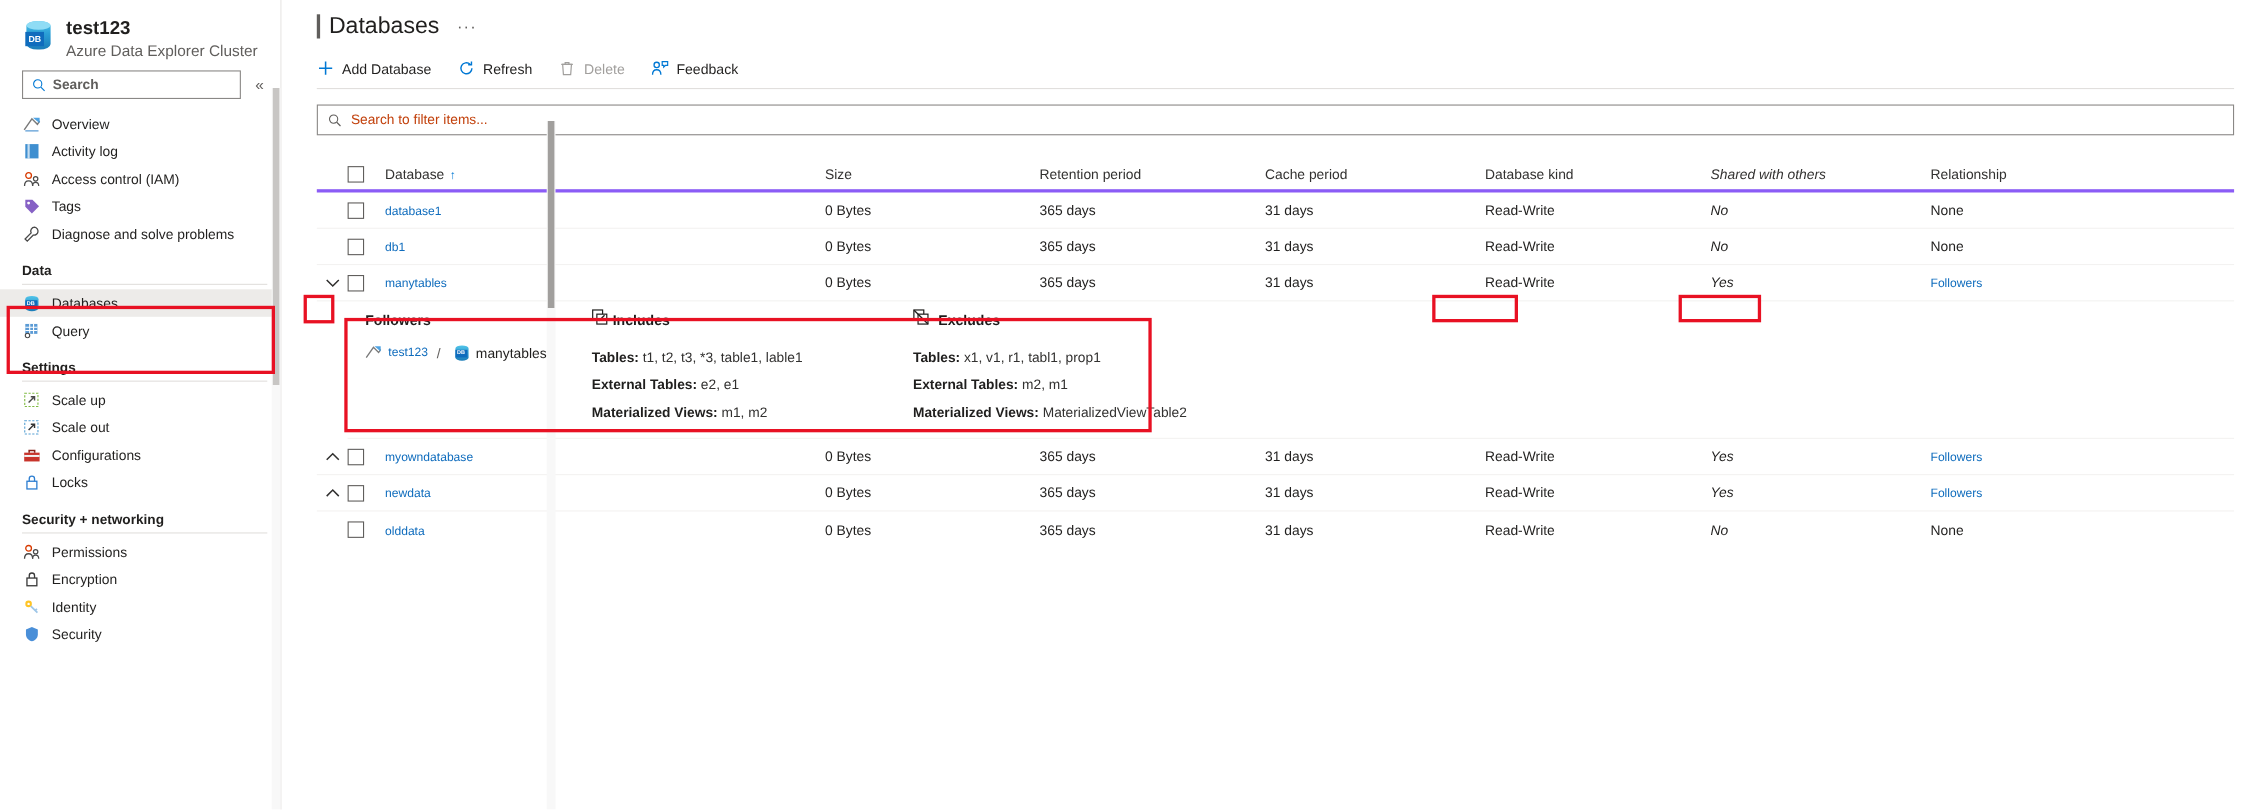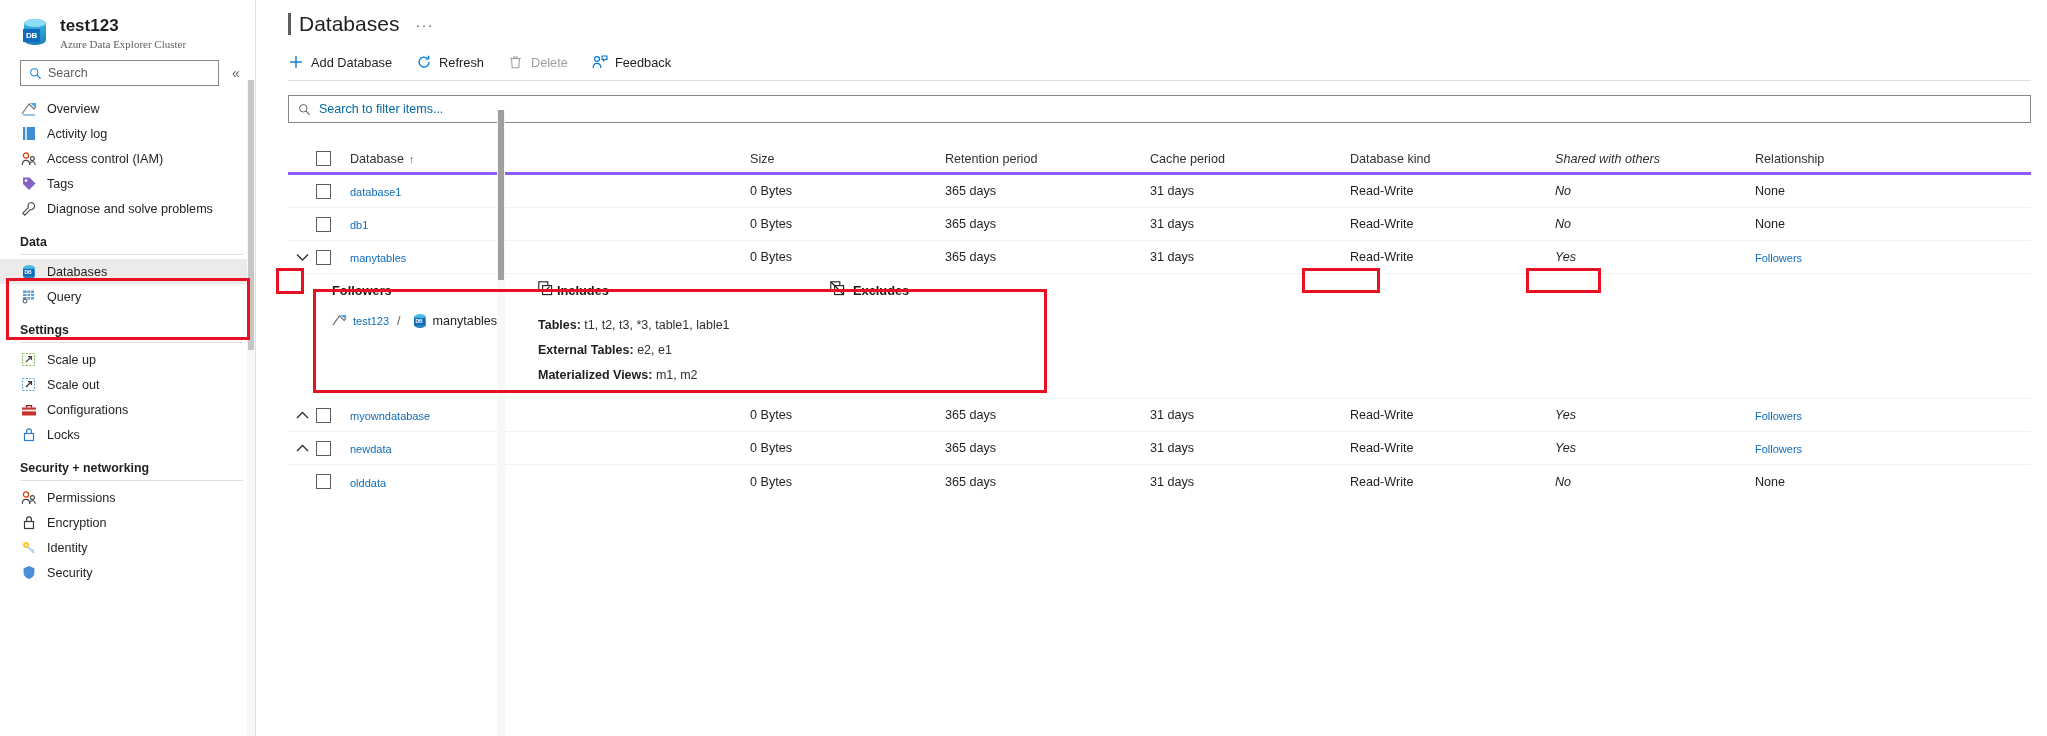--- a/index.html
+++ b/index.html
@@ -31,26 +31,26 @@
   .db-logo .cap {
     position:absolute; left:4px; top:1px; width:22px; height:8px;
     background:#8fdcf5; border-radius:50%;
   }
   .db-logo .tag {
     position:absolute; left:3px; top:11px; width:17px; height:13px;
     background:#0f6cbd; color:#fff; font-size:8px; font-weight:bold;
     display:flex; align-items:center; justify-content:center; letter-spacing:-0.3px;
   }
   .res-title { font-size: 17px; font-weight: 600; line-height: 19px; color:#201f1e; }
-  .res-sub { font-size: 11px; color: #605e5c; margin-top: 3px; font-family: Liberation Serif, serif; }
+  .res-sub { font-size: 14px; color: #605e5c; margin-top: 3px; }
 
   .search-row { display:flex; align-items:center; padding: 10px 8px 8px 20px; gap:6px; }
   .search-box {
     flex: 1; height: 26px; border: 1px solid #8a8886; background:#fff;
-    display:flex; align-items:center; gap:6px; padding: 0 8px;
+    display:flex; align-items:center; gap:6px; padding: 0 8px; font-weight: bold;
   }
   .search-box .ph { font-size: 12.5px; color: #605e5c; }
   .collapse-btn {
     width: 22px; height: 22px; display:flex; align-items:center; justify-content:center;
     color:#605e5c; font-size: 14px; cursor:pointer; background:none; border:none;
   }
 
   .nav { padding: 2px 0 0 0; }
   .nav-item {
     display:flex; align-items:center; gap:10px;
@@ -84,21 +84,21 @@
   .tb-btn .gi { width:16px;height:16px;display:flex;align-items:center;justify-content:center; color:#0078d4;}
   .tb-btn.disabled { color:#a19f9d; cursor:default; }
   .tb-btn.disabled .gi { color:#a19f9d; }
   .tb-rule { height:1px; background:#e1dfdd; margin: 0 16px 0 32px; }
 
   .filter-wrap { padding: 14px 16px 0 32px; }
   .filter-box {
     height:28px; border:1px solid #8a8886; background:#fff; display:flex; align-items:center;
     gap:8px; padding: 0 9px; width: 100%;
   }
-  .filter-box .ph { font-size:12.5px; color:#0369a1; }
+  .filter-box .ph { font-size:12.5px; color:#c2410c; }
 
   .grid { margin: 22px 16px 0 32px; position:relative; }
   .row { display:flex; align-items:center; height:33px; border-bottom:1px solid #f3f2f1; }
   .row.head { border-bottom:3px solid #8b5cf6; height:30px; }
   .chev-cell { width: 28px; display:flex; align-items:center; justify-content:center; flex:none; cursor:pointer; }
   .cb-cell { width: 34px; display:flex; align-items:center; flex:none; }
   .cb { width:15px;height:15px;border:1px solid #605e5c; background:#fff; cursor:pointer;}
   .c-name { width: 400px; flex:none; }
   .c-size { width: 195px; flex:none; }
   .c-ret  { width: 205px; flex:none; }
@@ -510,20 +510,34 @@
             <div class="kv">
               <b>External Tables:</b>
               <span>e2, e1</span>
             </div>
             <div class="kv">
               <b>Materialized Views:</b>
               <span>m1, m2</span>
             </div>
           </div>
 
+          <div class="d-exc">
+            <div class="kv">
+              <b>Tables:</b>
+              <span>x1, v1, r1, tabl1, prop1</span>
+            </div>
+            <div class="kv">
+              <b>External Tables:</b>
+              <span>m2, m1</span>
+            </div>
+            <div class="kv">
+              <b>Materialized Views:</b>
+              <span>MaterializedViewTable2</span>
+            </div>
+          </div>
         </div>
       </div>
 
       <div class="row">
         <div class="chev-cell">
           <svg width="13" height="9" viewBox="0 0 13 9">
               <path d="M1 7 L6.5 1.5 L12 7" fill="none" stroke="#323130" stroke-width="1.4"></path>
             </svg>
         </div>
         <div class="cb-cell">

